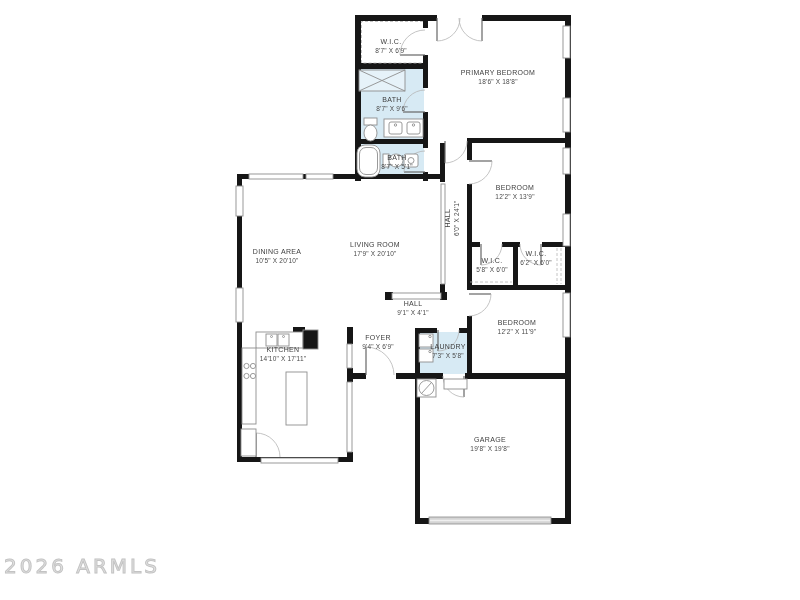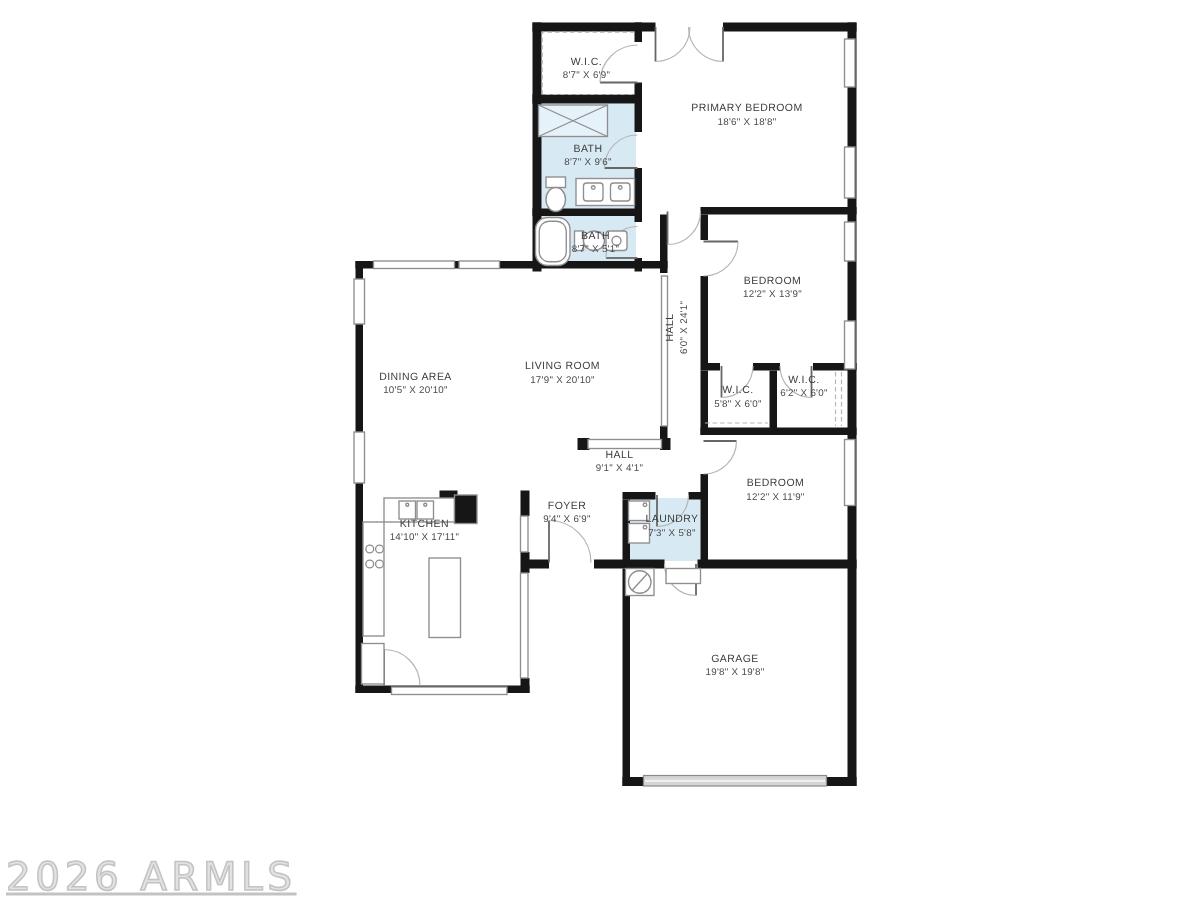--- a/index.html
+++ b/index.html
@@ -3,22 +3,22 @@
 <meta charset="utf-8">
 <style>
   html,body{margin:0;padding:0;background:#ffffff;}
   body{width:800px;height:600px;overflow:hidden;font-family:"Liberation Sans",sans-serif;}
   .page{position:relative;width:800px;height:600px;background:#fff;}
   .plan-svg{position:absolute;left:0;top:0;}
   .room-label{position:absolute;width:120px;text-align:center;color:#3d3d3d;pointer-events:none;}
   .room-label .rname{display:block;font-size:7px;letter-spacing:.3px;line-height:8.5px;}
   .room-label .rdims{display:block;font-size:6.5px;letter-spacing:.2px;line-height:8px;color:#4a4a4a;}
   .rot90{transform:rotate(-90deg);transform-origin:50% 50%;}
-  .watermark{position:absolute;left:4px;top:570px;font-family:"DejaVu Sans",sans-serif;
-    font-size:26px;font-weight:400;letter-spacing:3px;color:#e2e2e2;text-decoration:underline;
+  .watermark{position:absolute;left:4px;top:554px;font-family:"DejaVu Sans",sans-serif;
+    font-size:20px;font-weight:400;letter-spacing:3px;color:#e2e2e2;
     -webkit-text-stroke:1px #c3c3c3;}
   .disclaimer{position:absolute;left:0;top:571px;width:800px;text-align:center;
     font-size:8px;color:#4a4a4a;letter-spacing:.1px;margin-top:32px;}
 </style>
 </head>
 <body>
 
 <div class="page">
 
   <svg class="plan-svg" width="800" height="600" viewBox="0 0 800 600">

